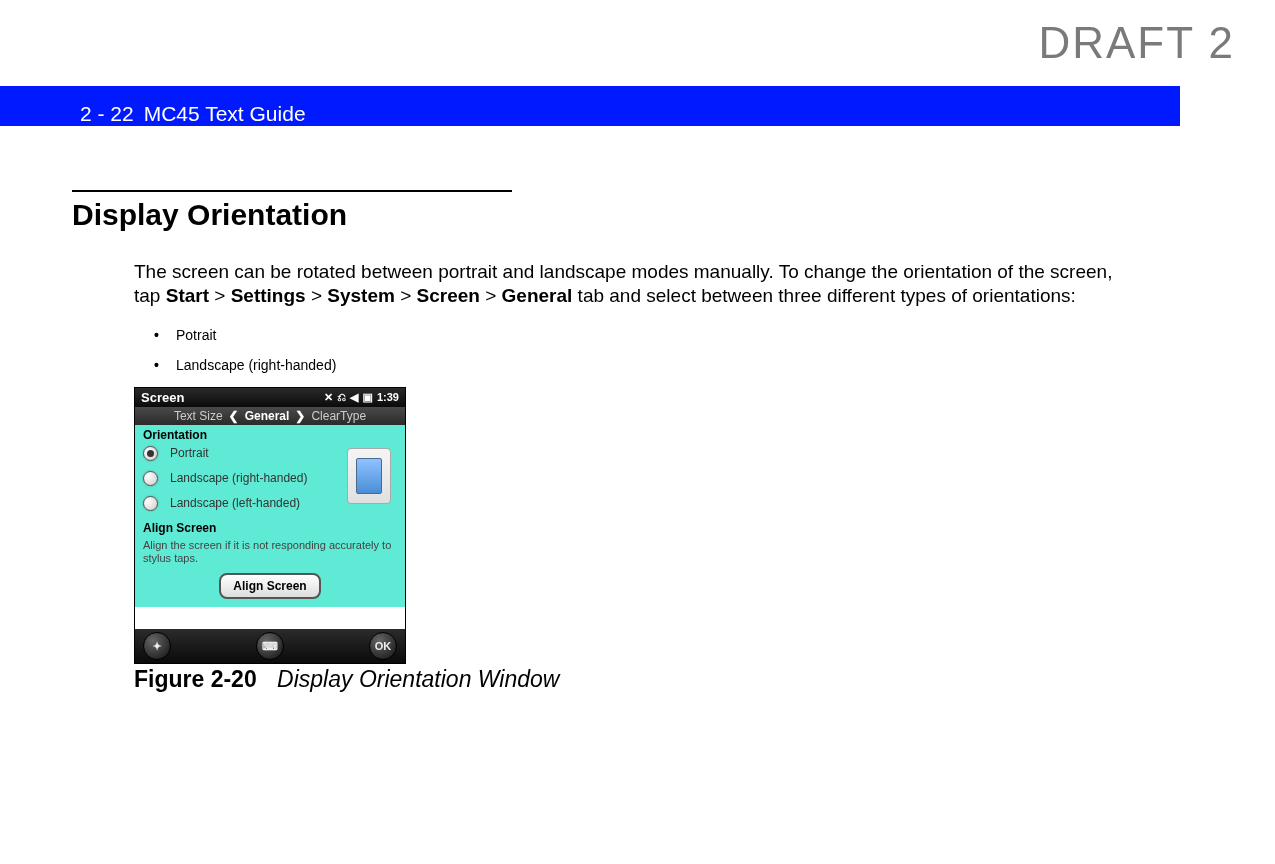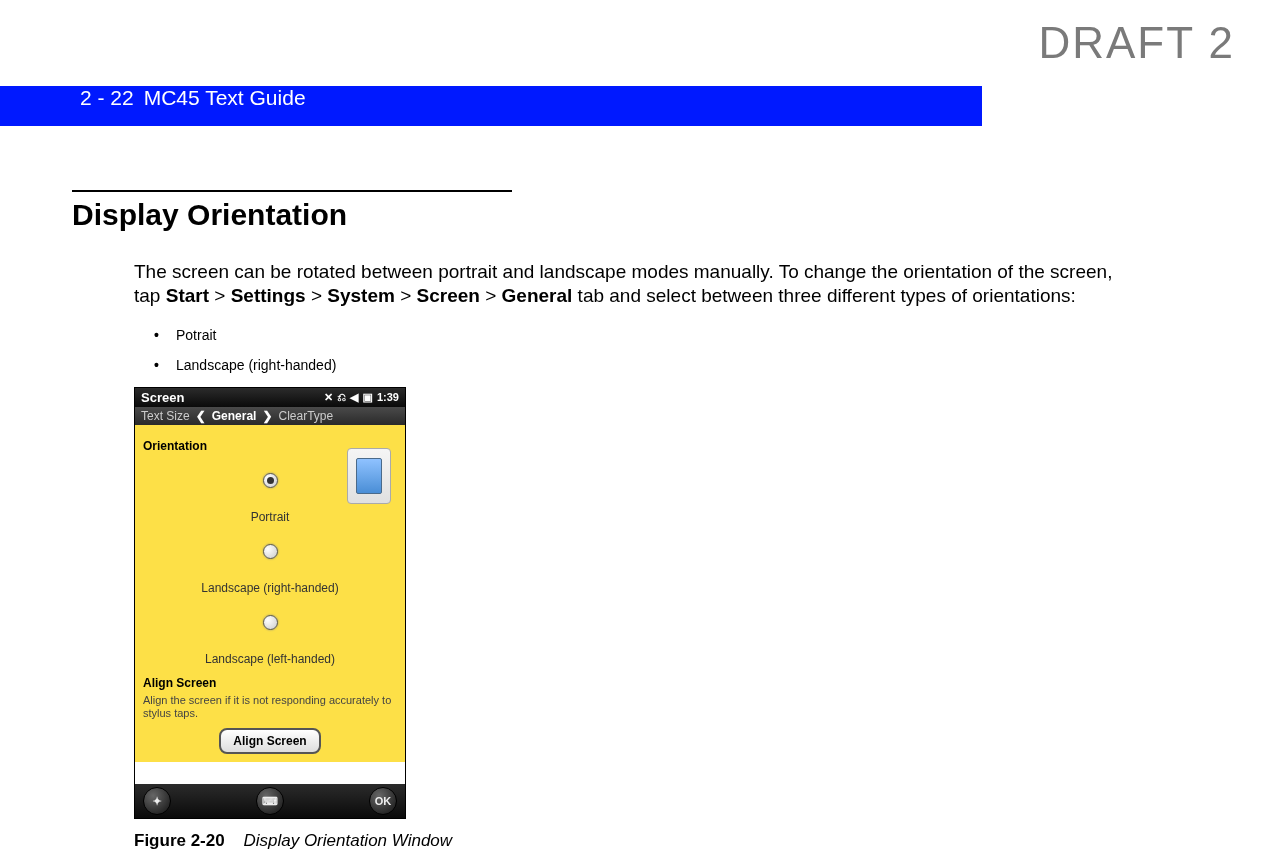--- a/index.html
+++ b/index.html
@@ -17,27 +17,27 @@
     right: 40px;
     font-size: 44px;
     color: #7a7a7a;
     letter-spacing: 2px;
     font-family: Arial, Helvetica, sans-serif;
   }
   .header-bar {
     position: absolute;
     top: 86px;
     left: 0;
-    width: 982px;
+    width: 1180px;
     height: 40px;
     background: #0019ff;
     color: #fff;
     font-size: 21px;
     display: flex;
-    align-items: flex-start;
+    align-items: flex-end;
     padding-left: 80px;
     box-sizing: border-box;
   }
   .header-bar .pgnum {
     margin-right: 10px;
   }
   .content {
     position: absolute;
     top: 190px;
     left: 72px;
@@ -104,50 +104,49 @@
     font-size: 11px;
   }
   .device .titlebar .right-icons span {
     line-height: 1;
   }
   .device .tabbar {
     background: linear-gradient(#4a4a4a,#2a2a2a);
     color: #ccc;
     display: flex;
     align-items: center;
-    justify-content: flex-start;
+    justify-content: center;
     padding: 2px 6px;
     font-size: 12px;
   }
   .device .tabbar .chev {
     color: #fff;
     font-weight: bold;
     padding: 0 6px;
   }
   .device .tabbar .center {
     color: #fff;
     font-weight: bold;
   }
   .device .body {
-    padding: 12px 8px 2px 8px;
-    background: #fde047;
+    padding: 1px 8px 2px 8px;
+    background: #5eead4;
   }
   .device .body .section-label {
     font-weight: bold;
     font-size: 12px;
     margin: 2px 0 4px 0;
     color: #000;
   }
   .device .radio-row {
     display: flex;
     align-items: center;
-    gap: 22px;
-    margin: 20px 0 10px 0;
+    gap: 12px;
+    margin: 4px 0 10px 0;
     color: #333;
-    flex-direction: column;
   }
   .device .radio {
     width: 13px;
     height: 13px;
     border: 1px solid #555;
     border-radius: 50%;
     background: radial-gradient(circle at 30% 30%, #fff, #ccc);
     position: relative;
     box-shadow: 0 0 2px #888;
   }
@@ -220,22 +219,22 @@
     background: radial-gradient(circle at 35% 30%, #666, #111);
     color: #eee;
     font-size: 11px;
     font-weight: bold;
     display: flex;
     align-items: center;
     justify-content: center;
     border: 1px solid #000;
   }
   .figure-caption {
-    margin-top: 12px;
-    font-size: 17px;
+    margin-top: 2px;
+    font-size: 23px;
   }
   .figure-caption .fig-label {
     font-weight: bold;
     margin-right: 14px;
   }
   .figure-caption .fig-title {
     font-style: italic;
   }
 </style>
 </head>

